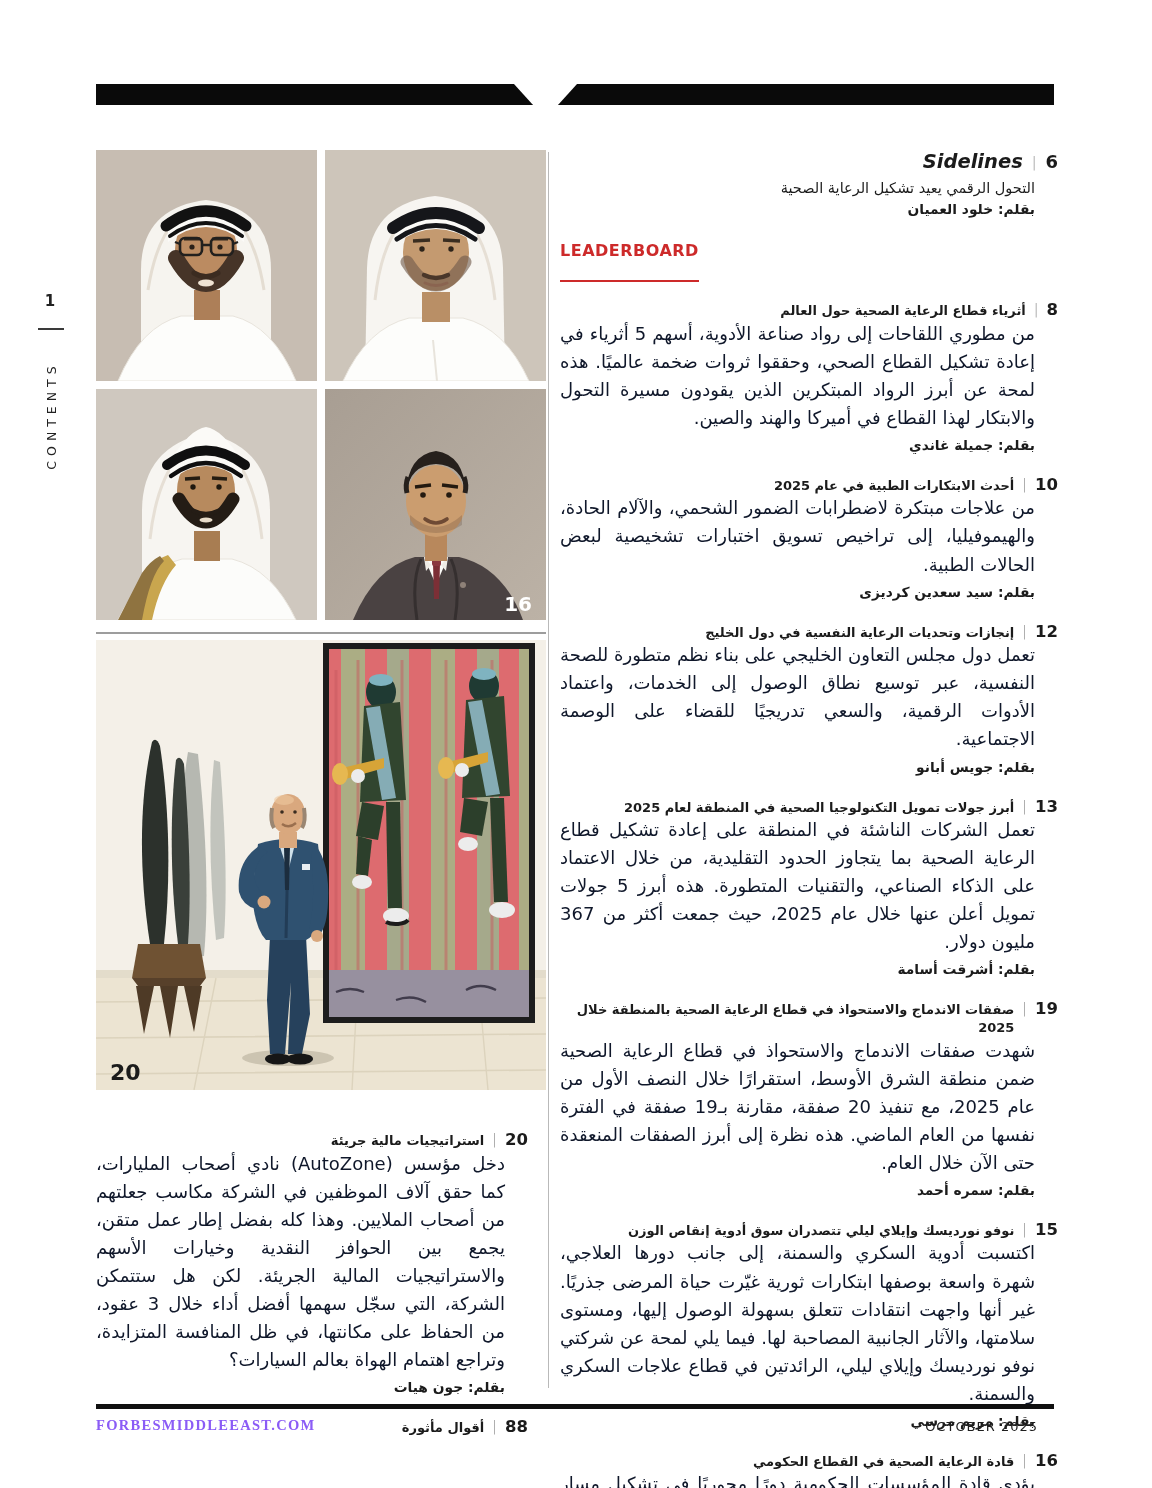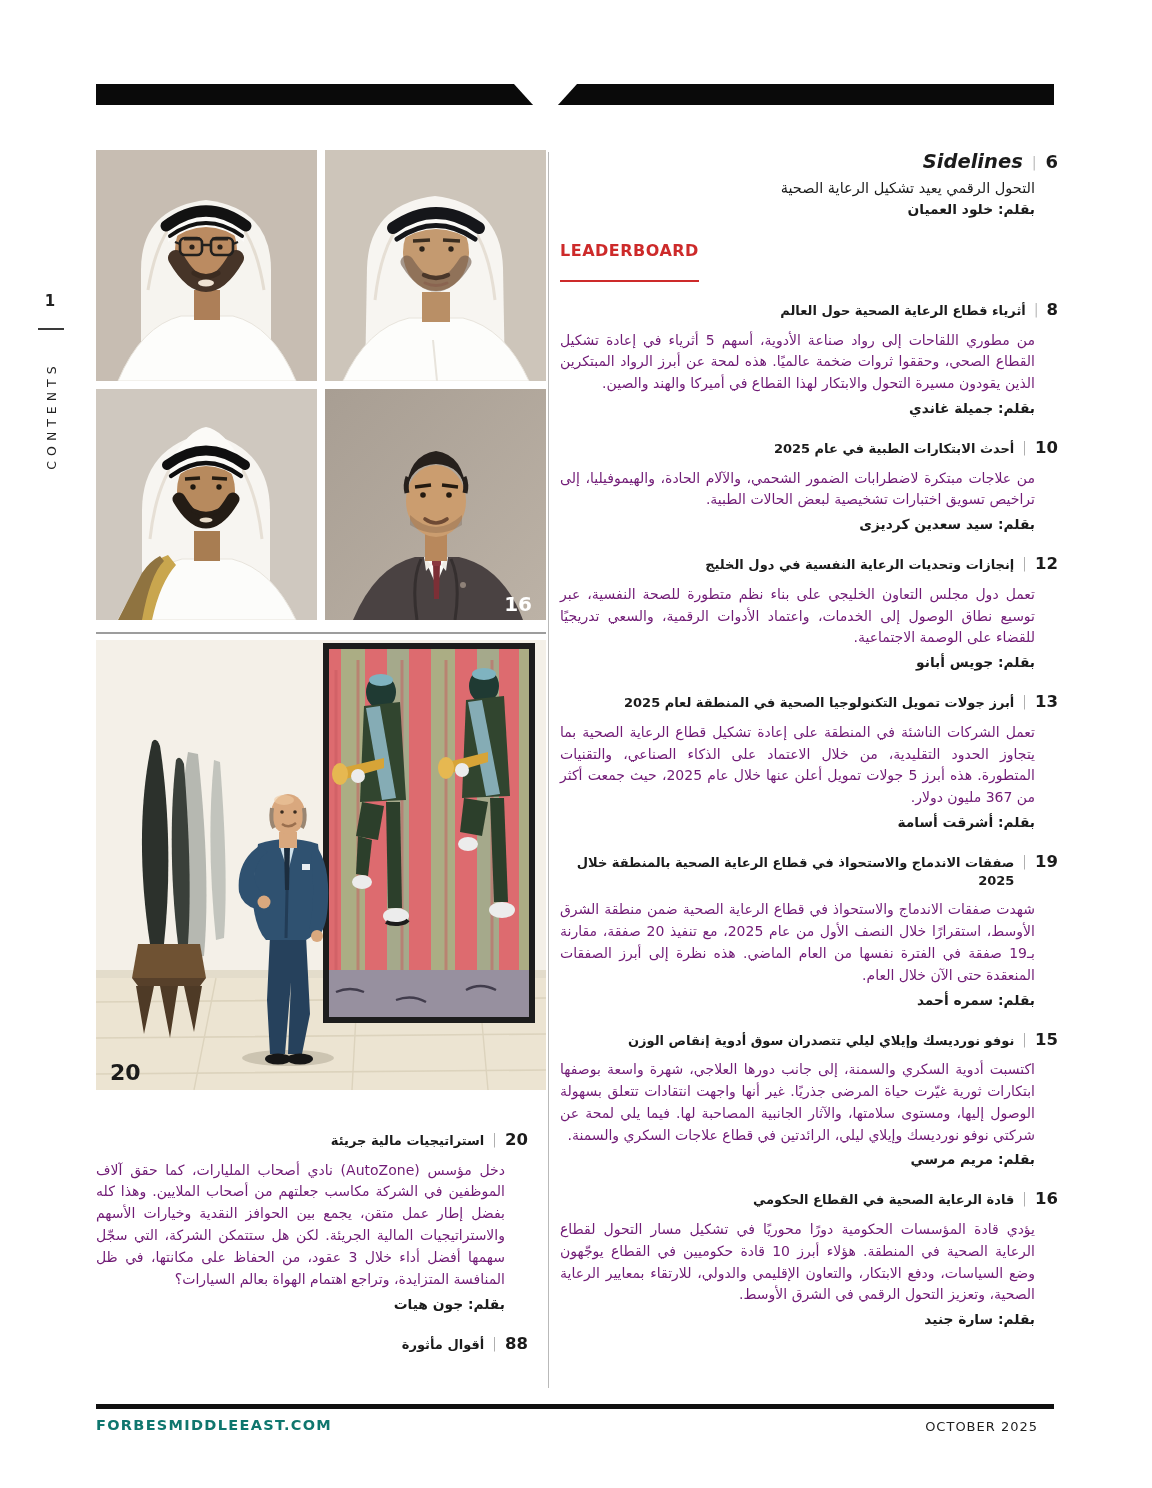--- a/index.html
+++ b/index.html
@@ -34,41 +34,41 @@
   .section-label { display:inline-block; color:var(--accent); font-weight:bold; font-size:16px;
     letter-spacing:.5px; border-bottom:2px solid var(--accent); padding-bottom:20px; }
   .label-row { text-align:left; direction:rtl; }
 
   
   .item { direction:rtl; margin-bottom:22px; }
   .item-title { display:flex; direction:rtl; align-items:baseline; gap:8px; }
   .num { font-weight:bold; font-size:16.5px; white-space:nowrap; }
   .pipe { color:#8a8a8a; font-weight:200; font-size:14px; position:relative; top:-1px; }
   .title-text { flex:1; font-size:13px; font-weight:bold; line-height:1.35; }
-  .body { font-size:14px; line-height:1.56; margin:10px 23px 0 0; text-align:justify; text-align-last:right; color:#701a75; }
+  .body { font-size:18px; line-height:1.56; margin:0 23px 0 0; text-align:justify; text-align-last:right; color:#0f172a; }
   .byline { font-size:13.8px; font-weight:bold; margin:5px 23px 0 0; text-align:right; }
 
   
   .sidelines { direction:rtl; margin-bottom:24px; }
   .sidelines-row { display:flex; direction:rtl; align-items:baseline; gap:9px; }
   .sidelines-page { font-weight:bold; font-size:18px; }
   .sidelines-word { font-size:19.5px; font-weight:bold; direction:ltr;font-style:italic; }
   .sidelines-sub { font-size:14.5px; margin:7px 23px 0 0; text-align:right; }
 
   .right-col { position:absolute; left:560px; top:150px; width:498px; }
   .leaderboard-label-row { margin:2px 0 18px 0; }
 
   
   .contrarian { margin-top:40px; padding-right:18px; }
   .contrarian .label-row { margin-bottom:16px; }
   .quote-item { margin-bottom:0; }
 
   
   .footer-rule { position:absolute; left:96px; top:1404px; width:958px; height:5px; background:#101010; }
-  .footer-site { position:absolute; left:96px; top:1417px; font-size:14.5px; font-weight:bold; letter-spacing:1.3px; color:#0f766e; }
+  .footer-site { position:absolute; left:96px; top:1417px; font-size:14.5px; font-weight:bold; letter-spacing:1.3px; color:#8b5cf6;font-family:Liberation Serif, serif; }
   .footer-date { position:absolute; right:114px; top:1419px; font-size:13px; letter-spacing:1px; color:#1e1e1e; }
 </style>
 </head>
 <body>
 
 <div class="page">
 
   <div class="banner-left"></div>
   <div class="banner-right"></div>
 

